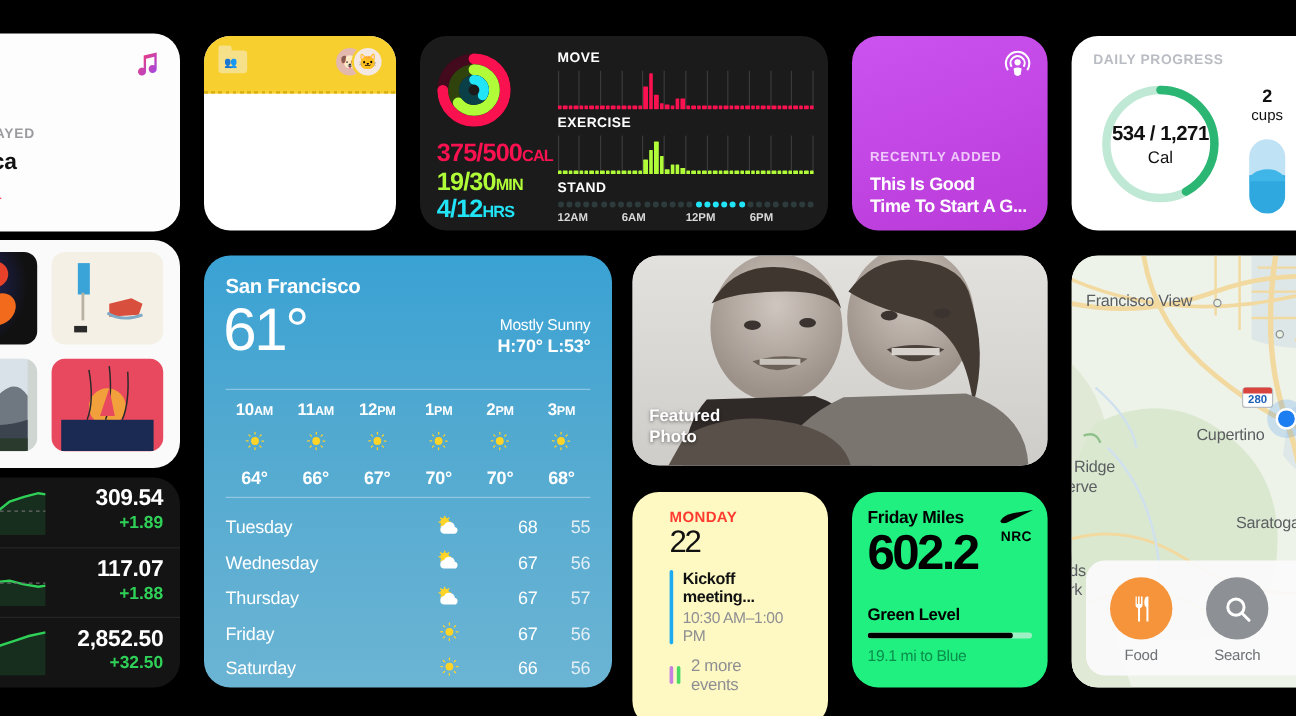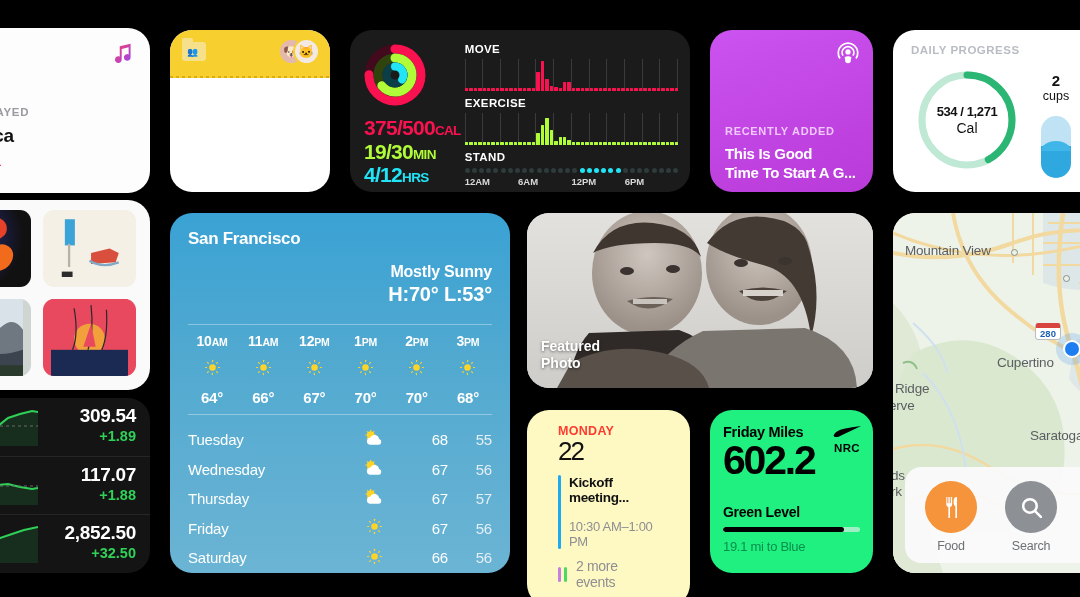--- a/index.html
+++ b/index.html
@@ -85,39 +85,39 @@
   #pod .l1 { position:absolute; left:15px; top:115px; font-size:15px; font-weight:700; color:#fff; letter-spacing:-.3px;}
   #pod .l2 { position:absolute; left:15px; top:134px; font-size:15px; font-weight:700; color:#fff; letter-spacing:-.3px;}
 
   
   #health { left:893px; top:30px; width:250px; height:162px; background:#fff; }
   #health .hdr { position:absolute; left:18px; top:14px; font-size:11.5px; font-weight:600;
      letter-spacing:.5px; color:#b9bcc2; }
   #health .ring { position:absolute; left:20px; top:36px; width:108px; height:108px; }
   #health .rtxt { position:absolute; left:20px; top:36px; width:108px; height:108px;
      display:flex; flex-direction:column; align-items:center; justify-content:center; }
-  #health .rv { font-size:13px; font-weight:600; color:#111; letter-spacing:-.4px;}
+  #health .rv { font-size:17px; font-weight:600; color:#111; letter-spacing:-.4px;}
   #health .ru { font-size:14px; color:#111; margin-top:1px;}
   #health .cups { position:absolute; left:142px; top:42px; width:42px; text-align:center; }
   #health .cn { font-size:15px; font-weight:600; color:#111; }
   #health .cu { font-size:12.5px; color:#111; }
   #health .bottle { position:absolute; left:148px; top:86px; width:30px; height:62px;
      background:#bfe2f5; border-radius:15px; overflow:hidden; }
   #health .water { position:absolute; left:0; right:0; bottom:0; height:32px; background:#2fa8e0; }
   #health .water:before { content:""; position:absolute; left:0; right:0; top:-5px; height:10px;
      background:#3fb5e8; border-radius:50%/100% 100% 0 0; }
 
   
   #weather { left:170px; top:213px; width:340px; height:360px;
      background:linear-gradient(180deg,#3aa2d4 0%,#51a9d0 40%,#6bb4d4 100%); color:#fff; }
   #weather .city { position:absolute; left:18px; top:16px; font-size:17px; font-weight:600; letter-spacing:-.3px;}
   #weather .temp { position:absolute; left:16px; top:33px; font-size:50px; font-weight:300; letter-spacing:-2px;}
   #weather .cond { position:absolute; right:18px; top:50px; text-align:right; }
-  #weather .c1 { font-size:16px; font-weight:700; letter-spacing:-.2px;padding-left:48px;}
-  #weather .c2 { font-size:20px; font-weight:600; margin-top:2px; letter-spacing:-.2px;}
+  #weather .c1 { font-size:13px; font-weight:400; letter-spacing:-.2px;padding-left:48px;}
+  #weather .c2 { font-size:15px; font-weight:600; margin-top:2px; letter-spacing:-.2px;}
   #weather .rule { position:absolute; left:18px; right:18px; height:1px; background:rgba(255,255,255,.35); }
   #weather #r1 { top:111px; } #weather #r2 { top:201px; }
   #weather .hours { position:absolute; left:18px; right:18px; top:120px; display:flex; justify-content:space-between; }
   #weather .hr { text-align:center; width:48px; }
   #weather .hr .h { font-size:14px; font-weight:600; letter-spacing:-.2px;}
   #weather .hr .h i { font-size:10.5px; font-style:normal; }
   #weather .hr .ic { font-size:16px; margin:10px 0 9px; }
   #weather .hr .t { font-size:15px; font-weight:600; letter-spacing:-.2px;}
   #weather .days { position:absolute; left:18px; right:18px; top:212px; }
   #weather .d { display:flex; align-items:center; height:29.5px; font-size:15px; font-weight:500; letter-spacing:-.2px;}
@@ -131,21 +131,21 @@
   #photo .cap { position:absolute; left:14px; bottom:16px; font-size:14px; font-weight:600;
      color:#fff; line-height:1.22; text-shadow:0 1px 3px rgba(0,0,0,.5); }
 
   
   #cal { left:527px; top:410px; width:163px; height:196px; background:#fef9c3; padding:14px 31px; }
   #cal .dow { font-size:12.5px; font-weight:700; color:#ff3b30; letter-spacing:.3px;}
   #cal .day { font-size:26px; font-weight:300; color:#111; line-height:1.05; letter-spacing:-2px;}
   #cal .ev { display:flex; margin-top:10px; }
   #cal .pill { width:3.5px; border-radius:2px; background:#1eaaf1; margin-right:8px; }
   #cal .et { font-size:13.5px; font-weight:600; color:#111; letter-spacing:-.3px;}
-  #cal .etm { font-size:13px; color:#8e8e93; margin-top:14px; letter-spacing:-.3px;}
+  #cal .etm { font-size:13px; color:#8e8e93; margin-top:2px; letter-spacing:-.3px;}
   #cal .more { display:flex; align-items:center; margin-top:9px; }
   #cal .more .p2 { width:3.5px; height:15px; border-radius:2px; margin-right:2.5px; }
   #cal .more .mt { font-size:14px; color:#8e8e93; margin-left:6px; letter-spacing:-.3px;}
 
   
   #nike { left:710px; top:410px; width:163px; height:163px; background:#20f07f; padding:14px 13px; }
   #nike .tm { font-size:14.5px; font-weight:600; color:#000; letter-spacing:-.3px;}
   #nike .big { font-size:41px; font-weight:800; color:#000; letter-spacing:-2.2px; line-height:1.05; margin-top:-1px;}
   #nike .lvl { font-size:14px; font-weight:600; color:#000; margin-top:22px; letter-spacing:-.3px;}
   #nike .track { height:5px; background:#9ef0c4; border-radius:3px; margin-top:7px; position:relative; overflow:hidden;}
@@ -519,20 +519,21 @@
       <div class="cu">cups</div>
     </div>
     <div class="bottle">
       <div class="water"></div>
     </div>
 
   </div>
 
   <div class="w" id="weather">
     <div class="city">San Francisco</div>
+    <div class="temp">61°</div>
     <div class="cond">
       <div class="c1">Mostly Sunny</div>
       <div class="c2">H:70°  L:53°</div>
     </div>
     <div class="rule" id="r1"></div>
     <div class="hours" id="hours">
         <div class="hr">
           <div class="h">10<i>AM</i></div>
           <div class="ic"><svg viewBox="0 0 24 24" width="17" height="17">
               <circle cx="12" cy="12" r="4.6" fill="#ffd426"></circle>
@@ -807,21 +808,21 @@
         <path d="M0 236 q50 -14 100 20 q50 32 110 24" stroke-width="2.5"></path>
         <path d="M14 290 q50 -26 96 6" stroke-width="2"></path>
       </g>
       <g stroke="#cfe0ee" fill="none" stroke-width="2">
         <path d="M30 160 q40 40 44 110"></path>
         <path d="M20 110 q30 26 34 50"></path>
       </g>
       <path d="M10 150 q10 -4 14 6" stroke="#8ec08a" stroke-width="2" fill="none"></path>
     </svg>
     <div id="mapLabels">
-        <div class="label" style="left: 12px; top: 30px;">Mountain View</div>
+        <div class="label" style="left: 12px; top: 30px;">Francisco View</div>
         <div class="label" style="left: 104px; top: 142px;">Cupertino</div>
         <div class="label" style="left: 2px; top: 168px;">Ridge</div>
         <div class="label" style="left: -4px; top: 185px;">erve</div>
         <div class="label" style="left: 137px; top: 215px;">Saratoga</div>
         <div class="label" style="left: -2px; top: 255px;">ds</div>
         <div class="label" style="left: -2px; top: 271px;">rk</div>
       </div>
     <div class="dotm" style="left:118px; top:36px;"></div>
     <div class="dotm" style="left:170px; top:62px;"></div>
     <div class="shield" style="left:142px; top:110px;">

